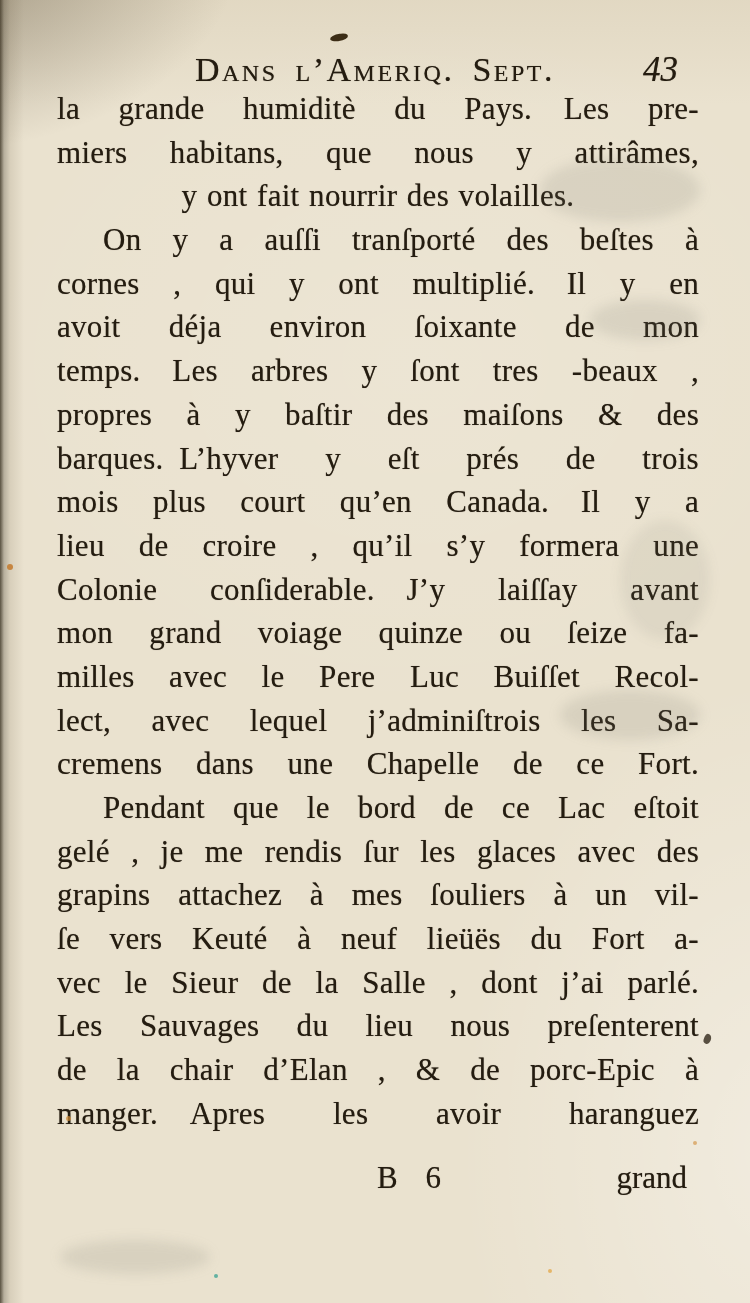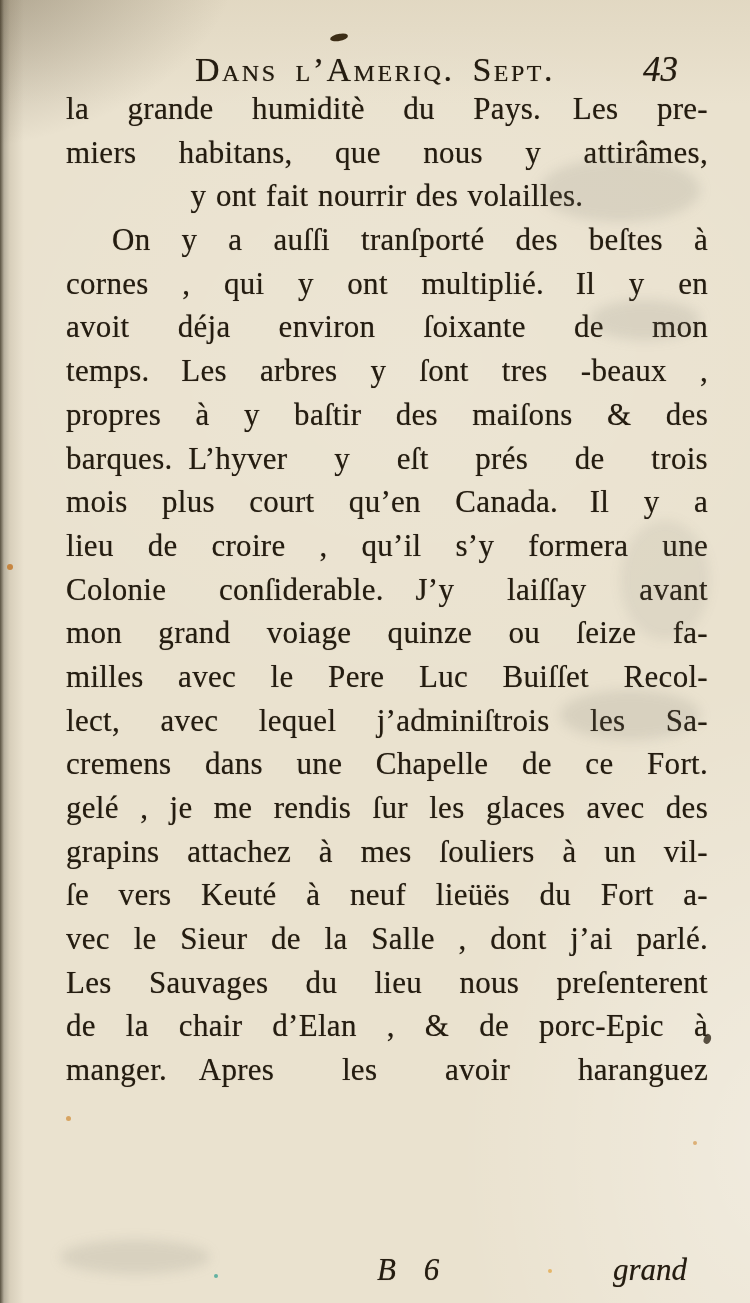--- a/index.html
+++ b/index.html
@@ -46,44 +46,43 @@
     right: 12px; top: 0;
     font-size: 35px;
     line-height: 52px;
     font-style: italic;
     text-shadow: 0 0 0.7px rgba(36,28,16,0.65);
   }
 
   
   .textcol {
     position: absolute;
-    top: 87px; left: 57px; width: 642px; margin-left: 9px;
+    top: 87px; left: 57px; width: 642px;
   }
   .line {
     font-size: 31px;
     line-height: 43.7px;
     height: 43.7px;
     overflow: hidden;
     letter-spacing: 0.3px;
     word-spacing: 1.5px;
     text-shadow: 0 0 0.7px rgba(36,28,16,0.6);
     white-space: normal;
   }
   .j { text-align: justify; }
   .j::after { content: ""; display: inline-block; width: 100%; height: 0; }
   .plain { text-align: center; }
   .indent { text-indent: 46px; }
 
   
   .footer {
     position: absolute;
-    top: 1248px; left: 57px; width: 642px; height: 46px;
+    top: 1156px; left: 57px; width: 642px; height: 46px;
     font-size: 31px; line-height: 44px;
     text-shadow: 0 0 0.7px rgba(36,28,16,0.6);
-    font-style: italic;
   }
   .footer .sig { position: absolute; left: 320px; letter-spacing: 10px; }
   .footer .catch { position: absolute; right: 12px; }
 
   
   .speck { position: absolute; border-radius: 50%; }
   .speck.inkmark {
     width: 18px; height: 7px; background: #3c2d16;
     border-radius: 60% 40% 55% 45%;
     transform: rotate(-8deg);
@@ -130,20 +129,21 @@
     <div class="line j">propres à y baſtir des maiſons &amp; des</div>
     <div class="line j">barques. L’hyver y eſt prés de trois</div>
     <div class="line j">mois plus court qu’en Canada.  Il y a</div>
     <div class="line j">lieu de croire , qu’il s’y formera une</div>
     <div class="line j">Colonie conſiderable.  J’y laiſſay avant</div>
     <div class="line j">mon grand voiage quinze ou ſeize fa-</div>
     <div class="line j">milles avec le Pere Luc Buiſſet Recol-</div>
     <div class="line j">lect, avec lequel j’adminiſtrois les Sa-</div>
     <div class="line j">cremens dans une Chapelle de ce Fort.</div>
 
+    <div class="line j indent">Pendant que le bord de ce Lac eſtoit</div>
     <div class="line j">gelé , je me rendis ſur les glaces avec des</div>
     <div class="line j">grapins attachez à mes ſouliers à un vil-</div>
     <div class="line j">ſe vers Keuté à neuf lieüës du Fort a-</div>
     <div class="line j">vec le Sieur de la Salle , dont j’ai parlé.</div>
     <div class="line j">Les Sauvages du lieu nous preſenterent</div>
     <div class="line j">de la chair d’Elan ,  &amp; de porc-Epic à</div>
     <div class="line j">manger.  Apres les avoir haranguez</div>
   </div>
 
   <div class="footer">

